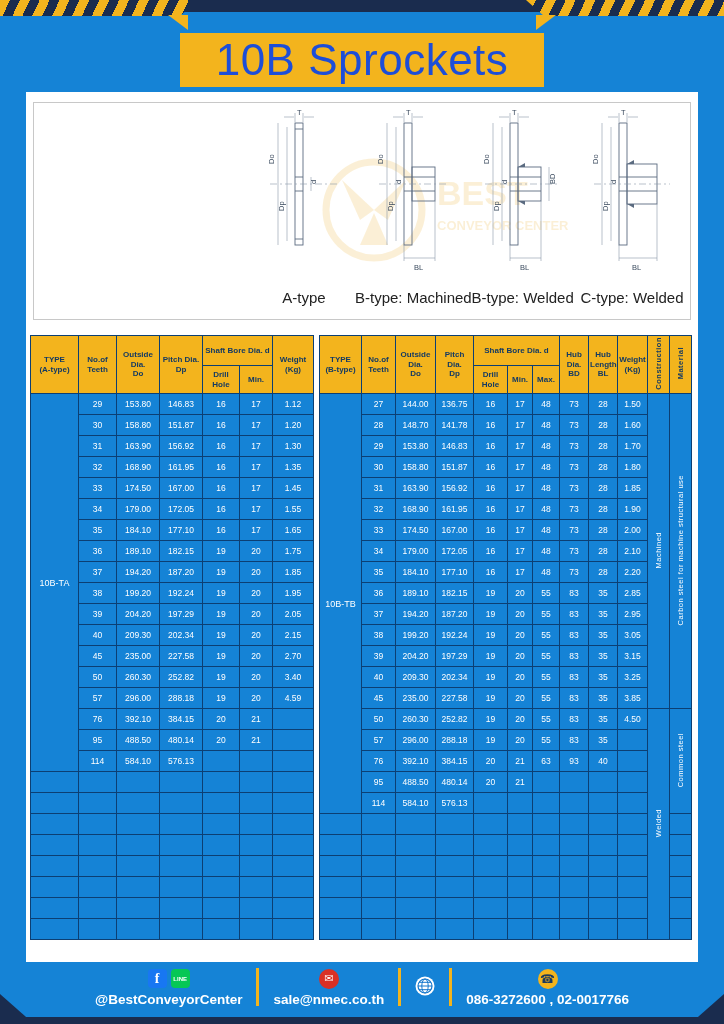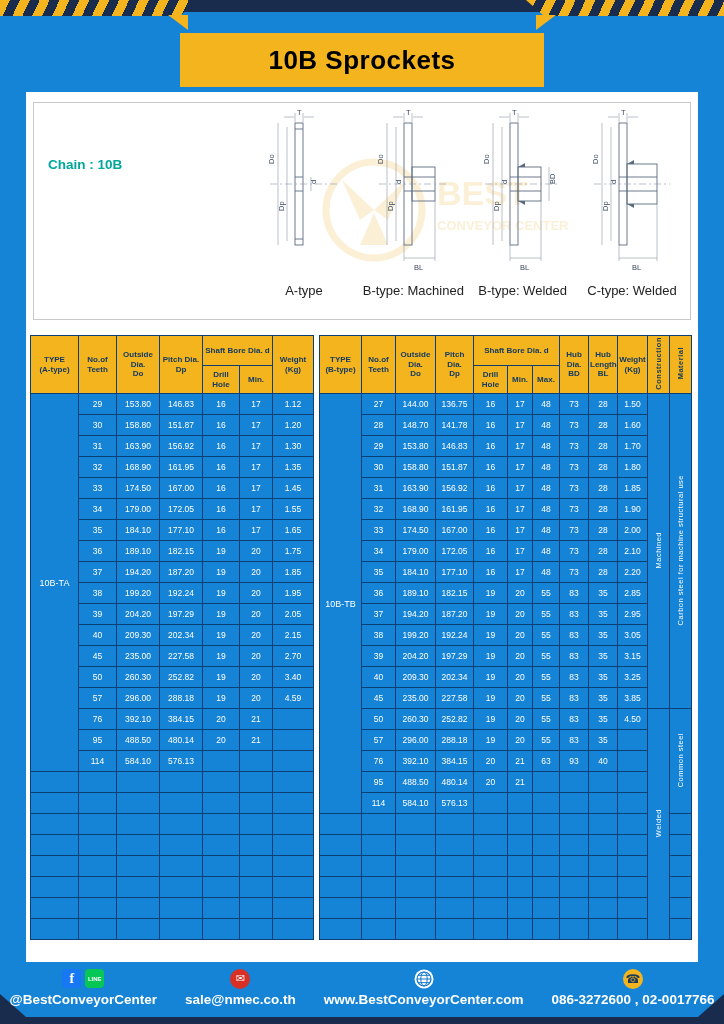--- a/index.html
+++ b/index.html
@@ -14,34 +14,34 @@
   .stripe-right { right:0; width:198px; clip-path:polygon(0 0,100% 0,100% 100%,18px 100%); }
   .tri { position:absolute; top:15px; width:0; height:0; }
   .tri-left { left:168px; border-top:15px solid #f3b41d; border-left:20px solid transparent; }
   .tri-right { right:168px; border-top:15px solid #f3b41d; border-right:20px solid transparent; }
   .bottom-bar { position:absolute; bottom:0; left:0; right:0; height:7px; background:#1a2c4e; }
   .corner-bl { position:absolute; bottom:0; left:0; border-bottom:30px solid #1a2c4e; border-right:34px solid transparent; }
   .corner-br { position:absolute; bottom:0; right:0; border-bottom:30px solid #1a2c4e; border-left:34px solid transparent; }
 
   .title-banner { position:absolute; top:33px; left:180px; width:364px; height:54px; background:#f3b41d;
                   display:flex; align-items:center; justify-content:center; }
-  .title-banner .t { color:#000000; font-size:26px; font-weight:bold; letter-spacing:0.5px; }
+  .title-banner .t { color:#1d4ed8; font-size:44px; font-weight:normal; letter-spacing:0.5px; }
 
   .card { position:absolute; top:92px; left:26px; width:672px; height:870px; background:#ffffff; }
 
   .spec-panel { position:absolute; top:10px; left:7px; width:658px; height:218px; border:1px solid #c8c8c8; background:#fff; }
   .spec-lines { position:absolute; left:14px; top:52px; z-index:2; }
   .spec-lines div { color:#00a79d; font-weight:bold; font-size:13.5px; line-height:1.55; white-space:nowrap; }
 
   .watermark { position:absolute; left:278px; top:32px; width:300px; height:150px; opacity:0.17; z-index:0; }
 
   .drawings { position:absolute; left:218px; top:6px; width:432px; height:206px; display:flex; justify-content:space-between; z-index:1; }
   .drawing { width:104px; display:flex; flex-direction:column; align-items:center; }
   .drawing svg { display:block; }
-  .drawing .cap { font-size:13px; color:#222; margin-top:6px; white-space:nowrap; }
+  .drawing .cap { font-size:15px; color:#222; margin-top:12px; white-space:nowrap; }
   .draw-line { stroke:#5b6b80; stroke-width:0.9; fill:none; }
   .draw-thin { stroke:#8a97a8; stroke-width:0.6; fill:none; }
   .draw-txt { fill:#3a4a5e; font-size:7.5px; font-family:"Liberation Sans",sans-serif; }
   .weld { fill:#5b6b80; }
 
   .tables { position:absolute; top:243px; left:0; width:672px; }
   table { border-collapse:collapse; table-layout:fixed; position:absolute; top:0; background:#1583d6; }
   .ltable { left:4px; width:283px; }
   .rtable { left:293px; width:372px; }
   th, td { border:1px solid #0c3f73; text-align:center; vertical-align:middle; padding:0; }
@@ -92,21 +92,20 @@
           <circle cx="62" cy="75" r="48" stroke="#e8a616" stroke-width="7" fill="none"></circle>
           <polygon points="62,75 30,45 48,85" fill="#e8a616"></polygon>
           <polygon points="62,75 94,45 76,85" fill="#e8a616"></polygon>
           <polygon points="62,78 48,110 76,110" fill="#e8a616"></polygon>
           <text x="125" y="70" font-size="34" font-weight="bold" fill="#e8a616">BEST</text>
           <text x="125" y="95" font-size="13" font-weight="bold" fill="#e8a616">CONVEYOR CENTER</text>
         </svg>
       </div>
 
       <div class="spec-lines">
-        <div>Chain : 10B</div>
       </div>
 
       <div class="drawings">
 
         <div class="drawing">
           <svg width="100" height="168" viewBox="0 0 100 168">
             <line class="draw-thin" x1="41" y1="13" x2="41" y2="4"></line>
               <line class="draw-thin" x1="49" y1="13" x2="49" y2="4"></line>
             <line class="draw-thin" x1="30" y1="8" x2="40" y2="8"></line>
               <line class="draw-thin" x1="50" y1="8" x2="60" y2="8"></line>
@@ -839,21 +838,20 @@
           <svg width="20" height="20" viewBox="0 0 20 20">
             <circle cx="10" cy="10" r="9.5" fill="#ffffff"></circle>
             <circle cx="10" cy="10" r="7" fill="none" stroke="#1276cc" stroke-width="1.2"></circle>
             <ellipse cx="10" cy="10" rx="3.2" ry="7" fill="none" stroke="#1276cc" stroke-width="1"></ellipse>
             <line x1="3" y1="10" x2="17" y2="10" stroke="#1276cc" stroke-width="1"></line>
             <line x1="4.2" y1="6.3" x2="15.8" y2="6.3" stroke="#1276cc" stroke-width="1"></line>
             <line x1="4.2" y1="13.7" x2="15.8" y2="13.7" stroke="#1276cc" stroke-width="1"></line>
           </svg>
         </span>
       </div>
-      <span class="flabel">www.BestConveyorCenter.com</span>
     </div>
     <div class="fdiv"></div>
     <div class="fgroup">
       <div class="ficons">
         <span class="icon icon-phone">☎</span>
       </div>
       <span class="flabel">086-3272600 , 02-0017766</span>
     </div>
   </div>
 

